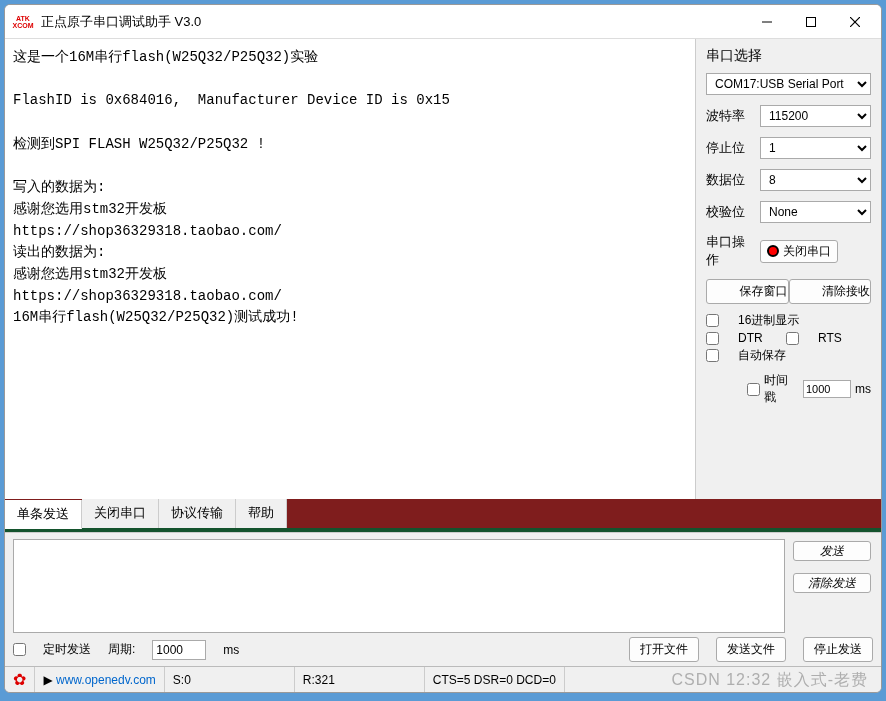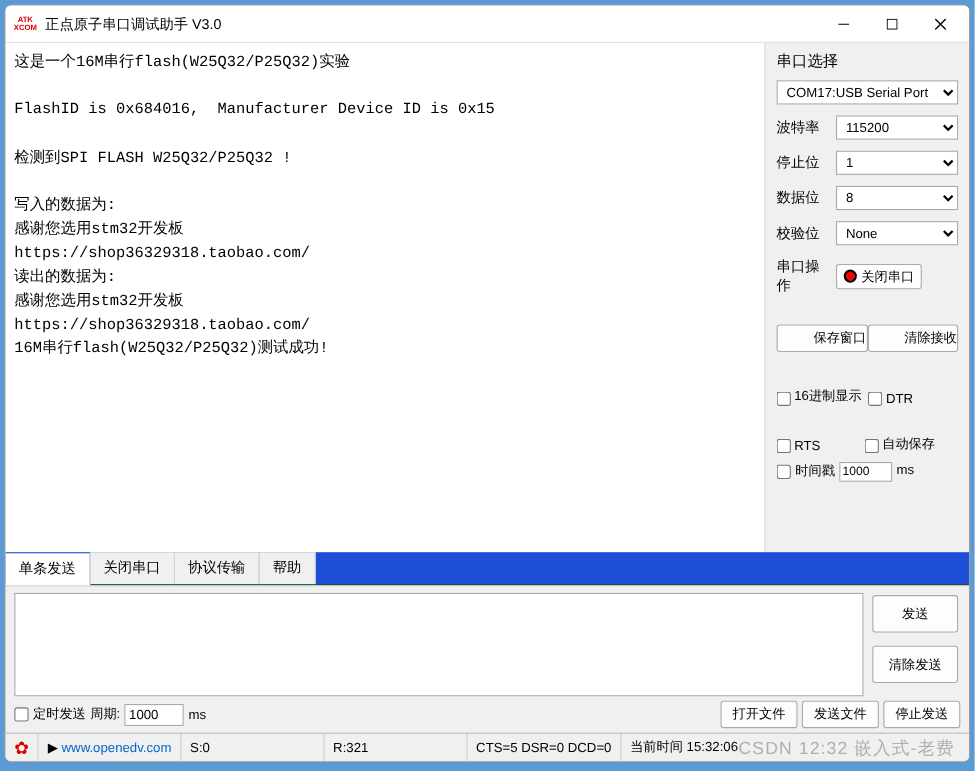--- a/index.html
+++ b/index.html
@@ -94,30 +94,30 @@
       padding: 2px 6px;
     }
     .rec-dot {
       width: 12px; height: 12px;
       border-radius: 50%;
       border: 2px solid #000;
       background: radial-gradient(circle at center, #f00 40%, #f00 40%);
       display: inline-block;
     }
     .chk-grid { display: flex; flex-wrap: wrap; gap: 2px 6px; margin-top: 4px; }
-    .chk-grid .cell { display: flex; align-items: flex-end; gap: 3px; font-size: 12px; min-width: 74px; margin-top: 24px; }
+    .chk-grid .cell { display: flex; align-items: center; gap: 19px; font-size: 12px; min-width: 74px; }
 
     .bottom-area {
       display: flex;
       border-top: 1px solid #ccc;
     }
     .tabs {
       display: flex;
-      background: #1d4ed8;
-      border-bottom: 1px solid #14532d;
+      background: #7f1d1d;
+      border-bottom: 4px solid #14532d;
     }
     .tab {
       padding: 5px 12px;
       font-size: 13px;
       border-right: 1px solid #ccc;
       background: #f0f0f0;
       cursor: default;
     }
     .tab.active { background: #fff; border-bottom: 1px solid #fff; position: relative; top: 1px; }
 
@@ -128,24 +128,24 @@
       height: 94px;
       background: #fff;
       border: 1px solid #aaa;
       resize: none;
       font-family: SimSun, monospace;
       font-size: 13px;
       padding: 4px;
       margin: 6px 0 0 8px;
     }
     .send-side { width: 96px; display: flex; flex-direction: column; gap: 12px; padding: 8px 10px 0 8px; }
-    .send-side .btn { height: 34px; display:flex;align-items:center;justify-content:center; }
+    .send-side .btn { height: 20px; display:flex;align-items:center;justify-content:center;font-style:italic; }
 
     .options-row {
-      display: flex; align-items: center; gap: 4px;
+      display: flex; align-items: center; gap: 17px;
       padding: 4px 8px;
     }
     .options-row .btn { padding: 3px 10px; }
     .period-input { width: 54px; height: 20px; border:1px solid #aaa; padding:0 3px; font-size:12px;}
     .progress {
       flex: 1;
       height: 16px;
       border: 1px solid #aaa;
       background: #e8e8e8;
       position: relative;
@@ -173,23 +173,23 @@
       position: absolute;
       right: 18px; bottom: 10px;
       color: rgba(120,120,120,0.55);
       font-size: 16px;
       font-weight: 500;
       letter-spacing: 1px;
       pointer-events: none;
       z-index: 50;
     }
     select.combo { appearance: auto; }
-    .two-btns { display:flex; gap:0; margin-top:22px;}
+    .two-btns { display:flex; gap:0; margin-top:6px;}
     .two-btns .btn { flex:1; padding:3px 0;}
-    .timestamp-row { display:flex; gap:4px; margin-top:4px;}
+    .timestamp-row { display:flex; align-items:center; gap:4px; margin-top:4px;margin-left:41px;}
     .timestamp-row .ts-input { width:48px; height:18px; border:1px solid #aaa; font-size:11px; padding:0 2px;}
     .store-link { font-size: 12px; }
   </style>
 </head>
 <body>
 
 <div class="window">
 
   <div class="titlebar">
     <div class="logo">
@@ -327,17 +327,16 @@
   </div>
 
   <div class="statusbar">
     <div class="seg">
         <span class="gear">✿</span>
       </div>
     <div class="seg"><span>▶</span>&nbsp;<span class="link">www.openedv.com</span></div>
     <div class="seg" style="width:130px">S:0</div>
     <div class="seg" style="width:130px">R:321</div>
     <div class="seg">CTS=5 DSR=0 DCD=0</div>
-    <div class="seg" style="flex:1;border-right:none">当前时间 15:32:06</div>
   </div>
 </div>
 
 <div class="watermark">CSDN 12:32 嵌入式-老费</div>
 
 </body></html>

